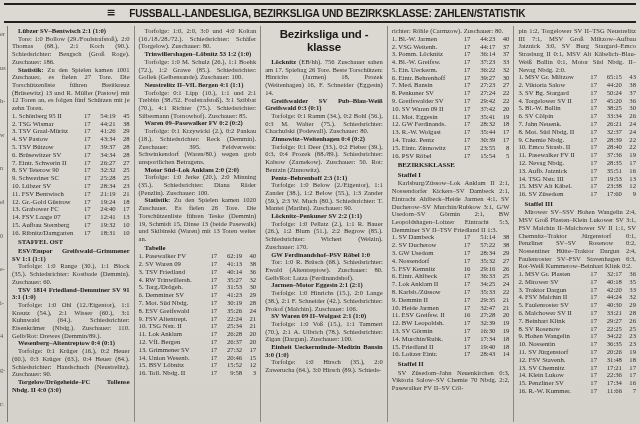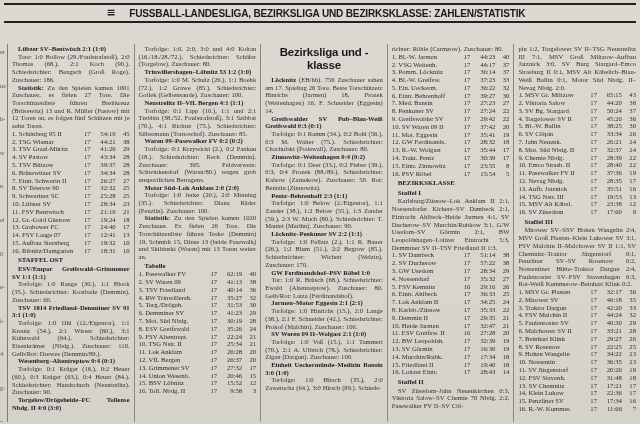--- a/index.html
+++ b/index.html
@@ -24,21 +24,21 @@
     font-family:"DejaVu Sans", sans-serif;
     font-size:11px; font-weight:bold; color:#23211d; line-height:10px;
   }
   .masthead .title {
     font-family:"Liberation Sans", sans-serif;
     font-weight:bold; font-size:10.5px; letter-spacing:-0.2px;
     color:#1c1a17; transform:scaleX(0.96); white-space:nowrap;
   }
 
   
-  .cols { display:flex; height:399px; padding-top:21px; }
+  .cols { display:flex; height:399px; padding-top:3px; }
   .gutter {
     width:8px; border-right:1px solid #7d7a72;
     display:flex; flex-direction:column; align-items:flex-start;
     padding-top:4px; overflow:hidden;
   }
   .frag { font-size:6.3px; line-height:7.6px; color:#55524c; margin-bottom:26px; }
   .col {
     flex:1 1 0; min-width:0;
     padding:1px 4px 0 4px;
     border-right:1px solid #8a877f;

